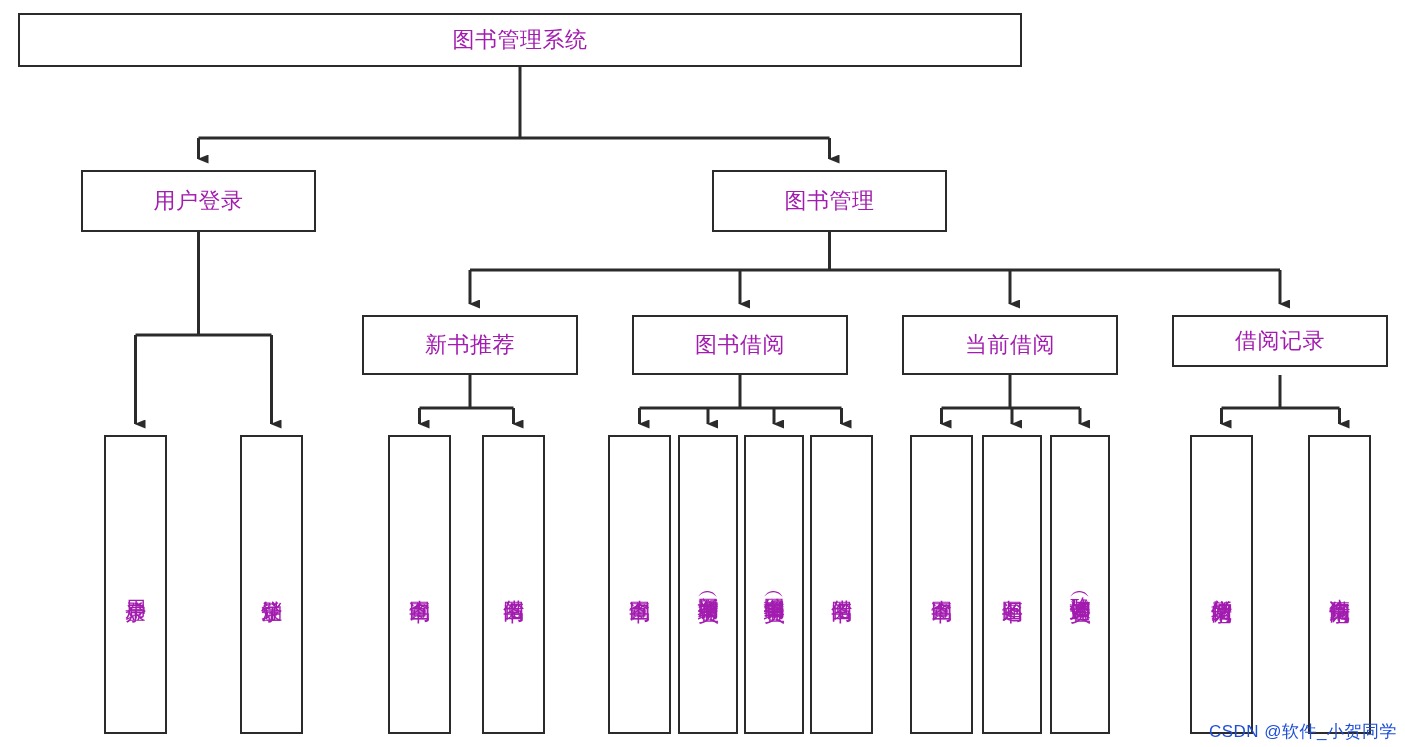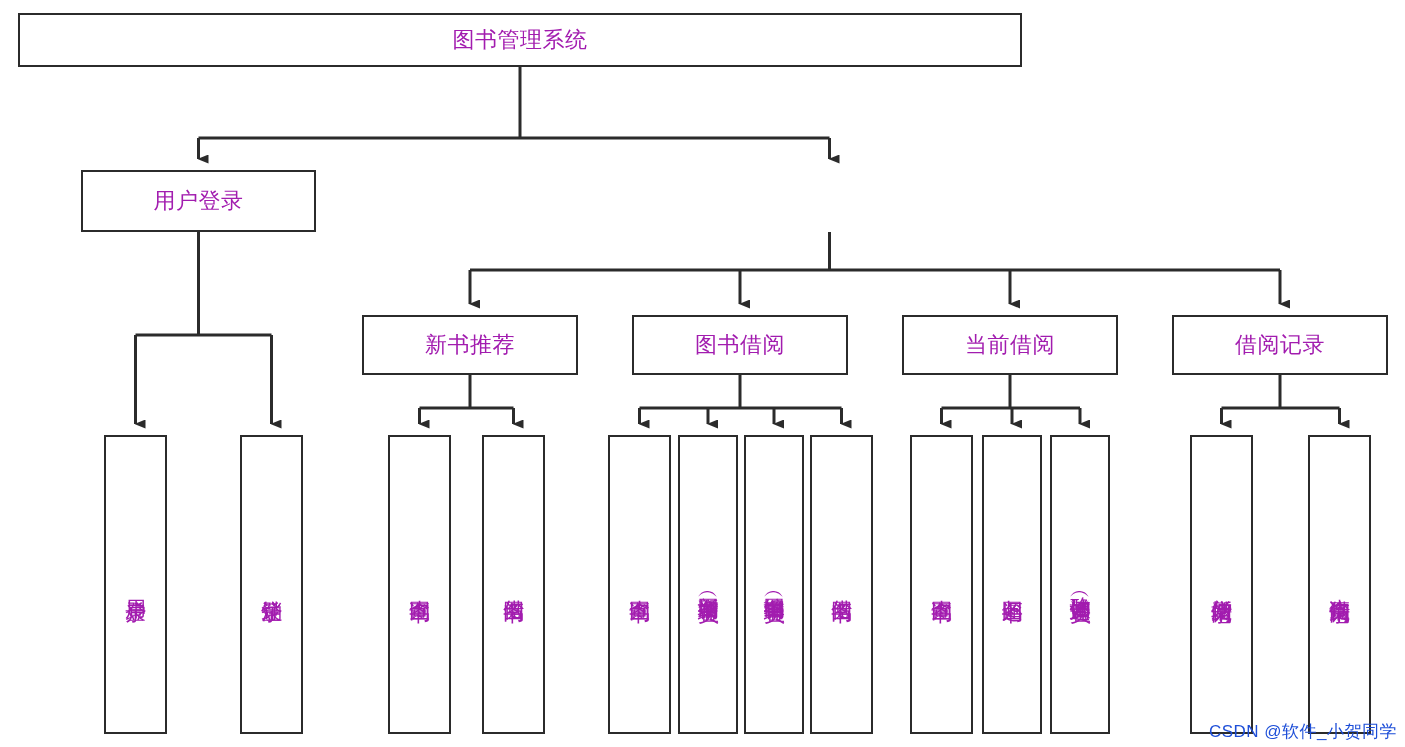--- a/index.html
+++ b/index.html
@@ -112,34 +112,37 @@
   </svg>
 
   <div class="node-box horiz" style="left: 18px; top: 13px; width: 1004px; height: 54px;">
     <span class="node-label">图书管理系统</span>
   </div>
 
   <div class="node-box horiz" style="left: 81px; top: 170px; width: 235px; height: 62px;">
     <span class="node-label">用户登录</span>
   </div>
 
+  <div class="node-box horiz" style="left: 712px; top: 170px; width: 235px; height: 62px;">
+    <span class="node-label">图书管理</span>
+  </div>
 
   <div class="node-box horiz" style="left: 632px; top: 315px; width: 216px; height: 60px;">
     <span class="node-label">图书借阅</span>
   </div>
 
   <div class="node-box horiz" style="left: 362px; top: 315px; width: 216px; height: 60px;">
     <span class="node-label">新书推荐</span>
   </div>
 
   <div class="node-box horiz" style="left: 902px; top: 315px; width: 216px; height: 60px;">
     <span class="node-label">当前借阅</span>
   </div>
 
-  <div class="node-box horiz" style="left: 1172px; top: 315px; width: 216px; height: 60px;">
+  <div class="node-box horiz" style="left: 1172px; top: 315px; width: 216px; height: 52px;">
     <span class="node-label">借阅记录</span>
   </div>
 
   <div class="node-box vert" style="left: 104px; top: 435px; width: 63px; height: 299px;">
     <span class="node-label">用户登录</span>
   </div>
 
   <div class="node-box vert" style="left: 240px; top: 435px; width: 63px; height: 299px;">
     <span class="node-label">注销登录</span>
   </div>

